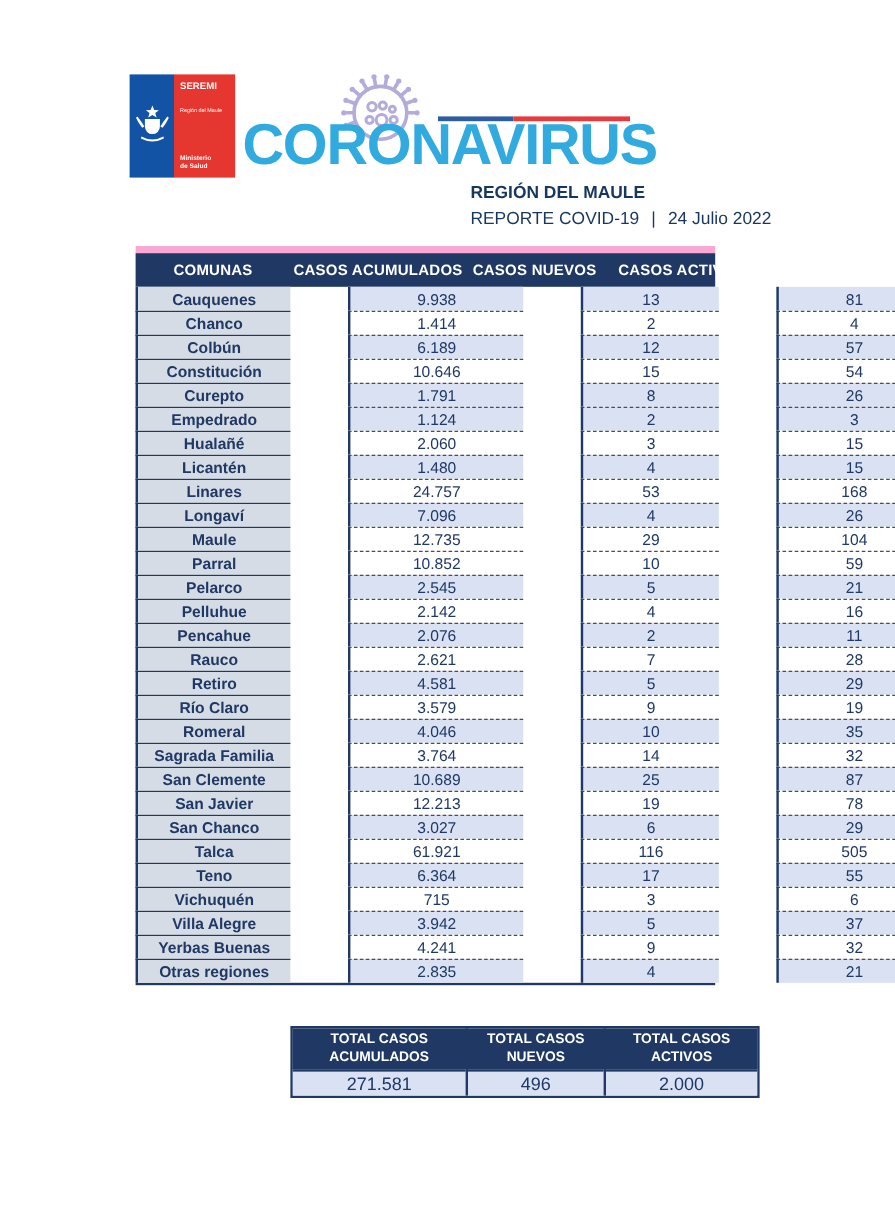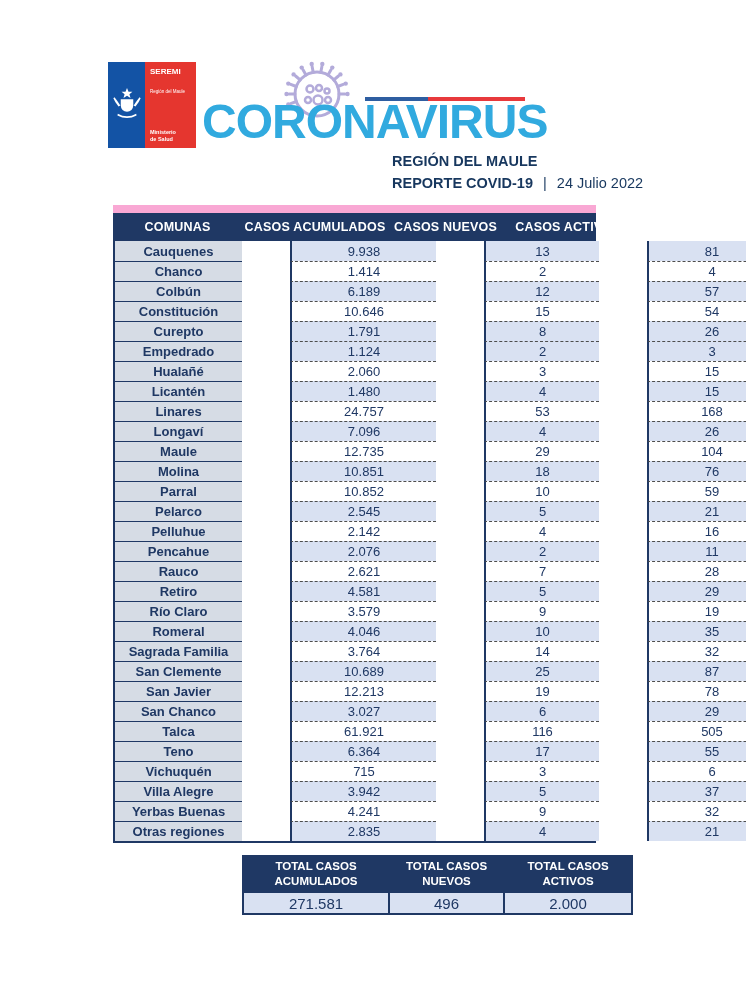--- a/index.html
+++ b/index.html
@@ -28,26 +28,26 @@
   .rule-blue{width:63px;height:4px;background:#2E5EA1;}
   .rule-red{width:97px;height:4px;background:#E8393C;}
   .region-title{
     position:absolute;left:392px;top:151px;font-size:14.5px;line-height:20px;
     font-weight:bold;color:#17375E;
   }
   .report-line{
     position:absolute;left:392px;top:173px;font-size:14.5px;line-height:20px;color:#17375E;
     white-space:nowrap;
   }
-  .report-label{font-weight:bold;}
+  .report-label{font-weight:normal;}
   .report-sep{margin:0 6px;font-weight:normal;}
   
   .table-wrap{
     position:absolute;left:113px;top:205px;width:483px;
-    border-top:8px solid #f9a8d4;border-bottom:2px solid #1F3864;box-sizing:content-box;
+    border-top:6px solid #f9a8d4;border-bottom:2px solid #1F3864;box-sizing:content-box;
   }
   .thead{
     display:grid;grid-template-columns:129px 146px 115px 130px;height:28px;
     background:#1F3864;color:#ffffff;
   }
   .th{display:flex;align-items:center;justify-content:center;
     font-size:12.5px;font-weight:bold;letter-spacing:0.2px;box-sizing:border-box;}
   .trow{display:grid;grid-template-columns:129px 146px 115px 130px;height:20px;gap:48px;}
   .cell{
     display:flex;align-items:center;justify-content:center;
@@ -225,26 +225,20 @@
           <div class="cell data col-acumulados">7.096</div>
           <div class="cell data col-nuevos">4</div>
           <div class="cell data col-activos">26</div>
         </div>
         <div class="trow wt">
           <div class="cell comuna col-comuna">Maule</div>
           <div class="cell data col-acumulados">12.735</div>
           <div class="cell data col-nuevos">29</div>
           <div class="cell data col-activos">104</div>
         </div>
-        <div class="trow lt">
-          <div class="cell comuna col-comuna">Molina</div>
-          <div class="cell data col-acumulados">10.851</div>
-          <div class="cell data col-nuevos">18</div>
-          <div class="cell data col-activos">76</div>
-        </div>
         <div class="trow wt">
           <div class="cell comuna col-comuna">Parral</div>
           <div class="cell data col-acumulados">10.852</div>
           <div class="cell data col-nuevos">10</div>
           <div class="cell data col-activos">59</div>
         </div>
         <div class="trow lt">
           <div class="cell comuna col-comuna">Pelarco</div>
           <div class="cell data col-acumulados">2.545</div>
           <div class="cell data col-nuevos">5</div>

